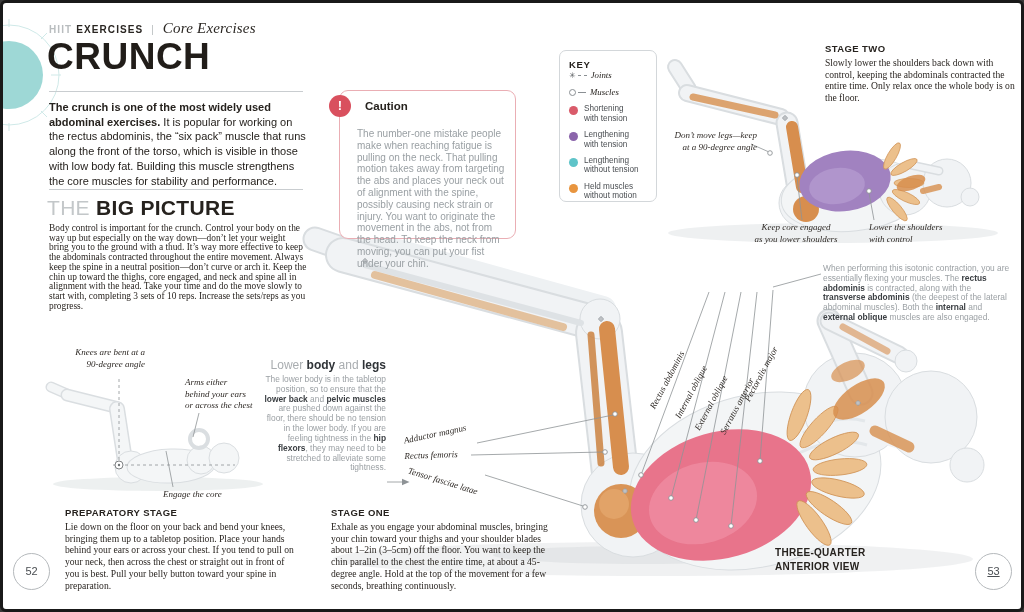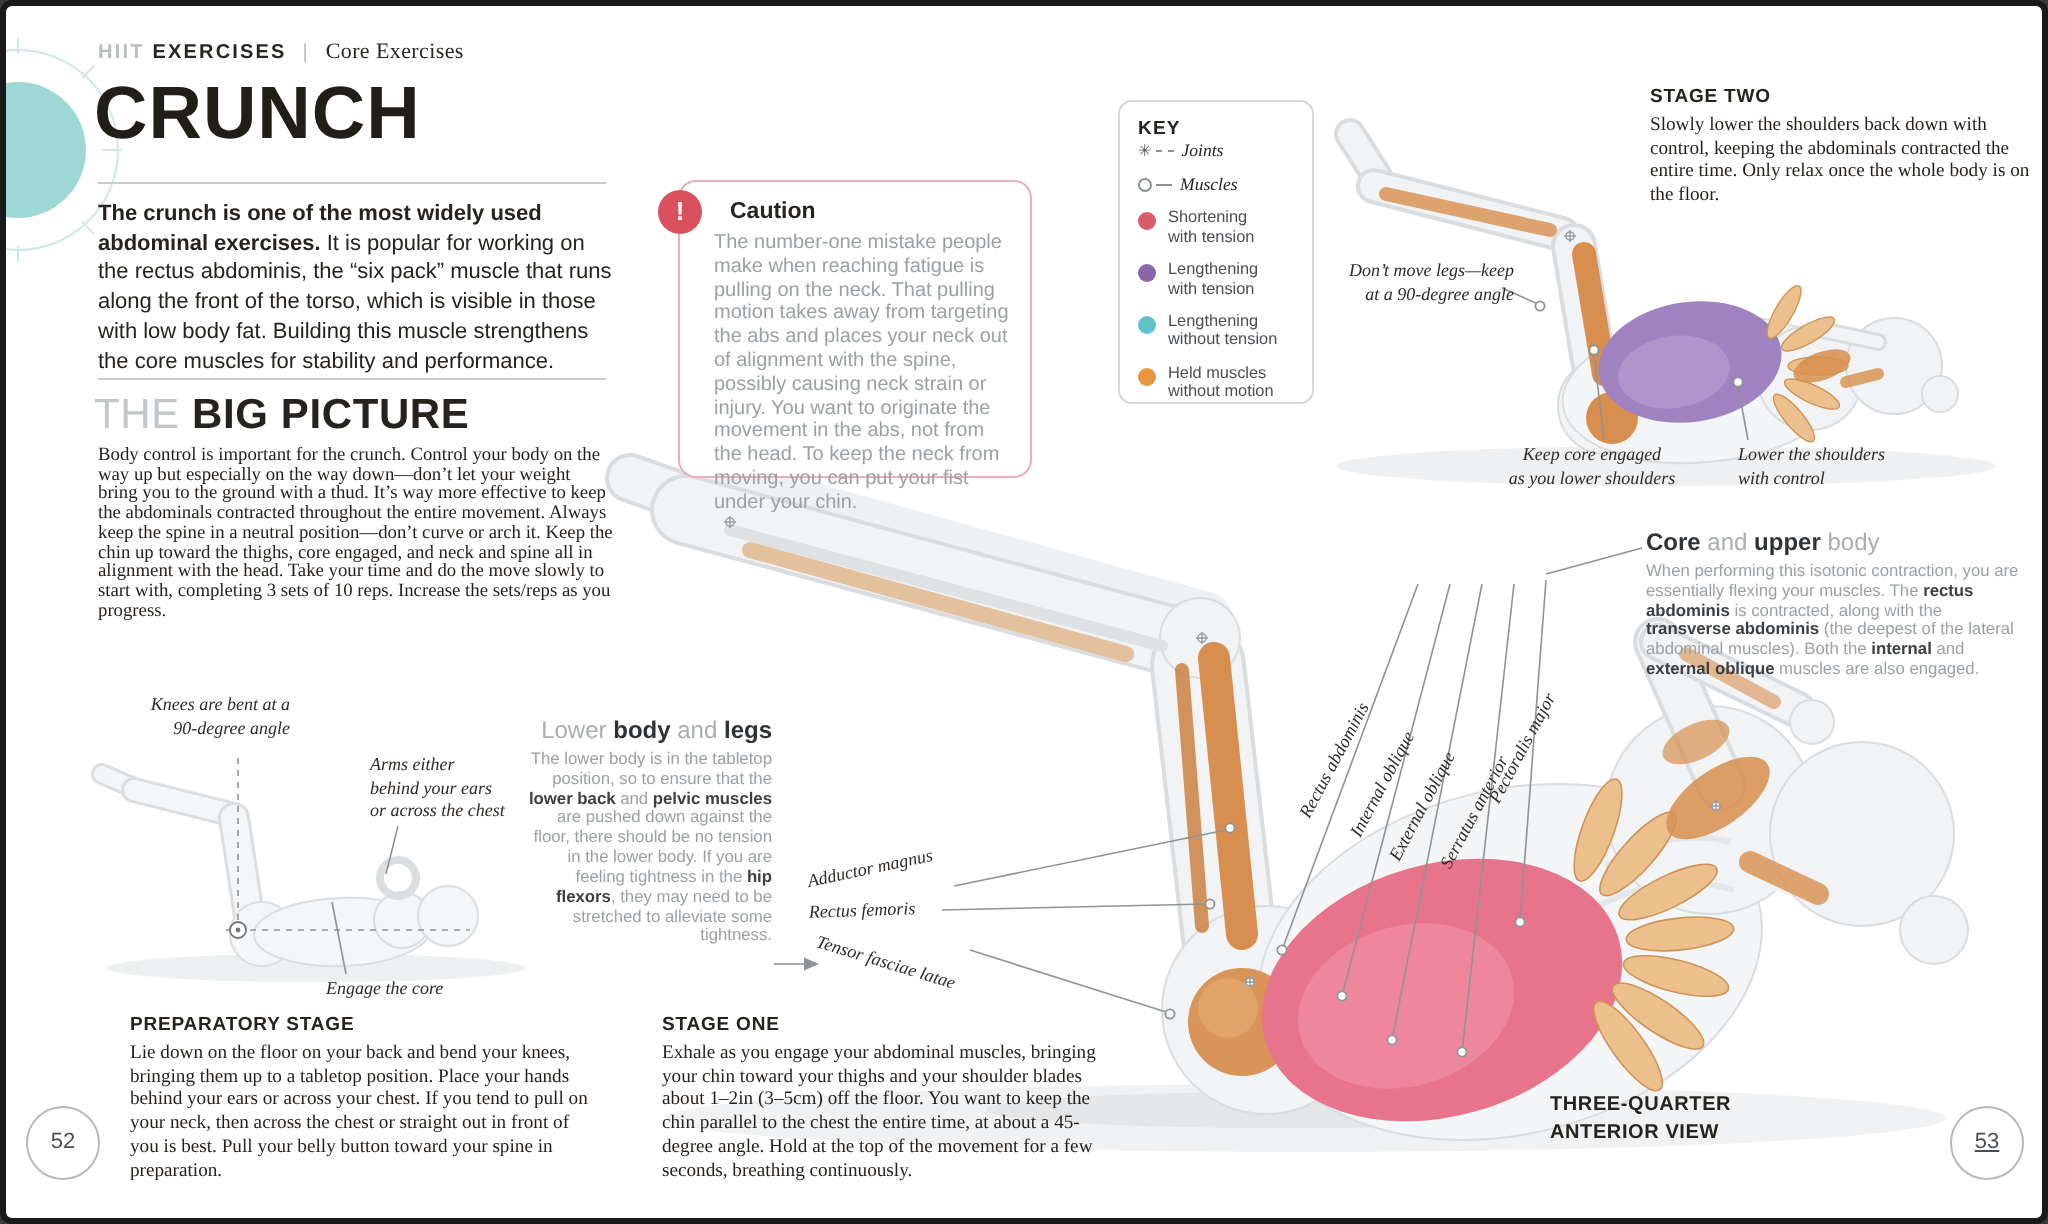--- a/index.html
+++ b/index.html
@@ -6,36 +6,36 @@
   .sheet{position:relative;width:1024px;height:612px;background:#fff;box-sizing:border-box;
          border:3px solid #191919;border-radius:6px;overflow:hidden;
          font-family:"Liberation Sans",sans-serif;color:#26221e;}
   svg.art{position:absolute;left:0;top:0;z-index:1;}
   .txt{position:absolute;z-index:2;}
   
   .eyebrow{font-size:10px;letter-spacing:1.1px;font-weight:700;}
   .eyebrow .lt{color:#b9bdbf;}
   .eyebrow .dk{color:#2a2622;}
   .eyebrow .sep{color:#b9bdbf;font-weight:400;margin:0 4px;}
-  .eyebrow .sub{font-family:"Liberation Serif",serif;font-weight:400;
-                letter-spacing:.2px;font-size:11px;color:#2a2622;text-transform:none;}
+  .eyebrow .sub{font-family:"Liberation Serif",serif;font-style:italic;font-weight:400;
+                letter-spacing:.2px;font-size:15px;color:#2a2622;text-transform:none;}
   .title{font-size:37px;font-weight:700;letter-spacing:.5px;color:#211d19;}
   .rule{height:1px;background:#c9cdd0;}
   .intro{font-size:11px;line-height:1.34;color:#26221e;}
   .intro .seg-b{font-weight:700;}
   .bp-head{font-size:21px;letter-spacing:.3px;}
   .bp-head .lt{color:#c3c7c9;font-weight:400;}
   .bp-head .dk{color:#26221e;font-weight:600;}
   .bp-body{font-family:"Liberation Serif",serif;font-size:9.4px;line-height:9.7px;color:#241f1b;}
   
   .caution{width:177px;height:149px;border:1px solid #eaaeb4;border-radius:9px;background:#fff;
            box-sizing:border-box;padding:9px 10px 8px 17px;}
   .caution .c-ico{position:absolute;left:-11px;top:4px;width:22px;height:22px;border-radius:50%;
            background:#d9505e;color:#fff;font-weight:700;font-size:13px;text-align:center;line-height:22px;}
-  .caution h4{margin:0 0 4px 8px;font-size:11.5px;font-weight:700;color:#26221e;}
+  .caution h4{margin:0 0 16px 8px;font-size:11.5px;font-weight:700;color:#26221e;}
   .caution p{margin:0;font-size:10px;line-height:1.18;color:#9aa0a4;}
   
   .key{width:98px;height:152px;border:1px solid #d3d7da;border-radius:7px;background:#fff;
        box-sizing:border-box;padding:8px 9px;}
   .key h4{margin:0 0 0;font-size:9.5px;letter-spacing:.6px;font-weight:700;}
   .k-row{display:flex;align-items:center;margin-bottom:7px;}
   .k-star{font-size:8px;color:#55595c;margin-right:2px;}
   .k-dash{width:9px;border-top:1px dashed #8a8f93;margin-right:4px;}
   .k-circ{width:5px;height:5px;border:1px solid #8a8f93;border-radius:50%;margin-right:2px;background:#fff;}
   .k-solid{width:8px;border-top:1px solid #8a8f93;margin-right:4px;}
@@ -310,21 +310,20 @@
   </div>
 
   <div class="ann" style="left:662px;top:127px;width:92px;text-align:right;">Don’t move legs—keep
 at a 90-degree angle</div>
   <div class="ann" style="left:744px;top:219px;width:98px;text-align:center;font-style:italic;">Keep core engaged
 as you lower shoulders</div>
   <div class="ann" style="left:866px;top:219px;width:86px;text-align:left;">Lower the shoulders
 with control</div>
 
   <div class="txt" style="left:820px;top:261px;width:190px;">
-    <div class="g-head"><span class="seg-b">Core</span><span> and </span><span class="seg-b">upper</span><span> body</span></div>
     <div class="g-body"><span>When performing this isotonic contraction, you are essentially flexing your muscles. The </span><span class="seg-b">rectus abdominis</span><span> is contracted, along with the </span><span class="seg-b">transverse abdominis</span><span> (the deepest of the lateral abdominal muscles). Both the </span><span class="seg-b">internal</span><span> and </span><span class="seg-b">external oblique</span><span> muscles are also engaged.</span></div>
   </div>
 
   <div class="txt" style="left:256px;top:355px;width:127px;text-align:right;">
     <div class="g-head"><span>Lower </span><span class="seg-b">body</span><span> and </span><span class="seg-b">legs</span></div>
     <div class="g-body"><span>The lower body is in the tabletop position, so to ensure that the </span><span class="seg-b">lower back</span><span> and </span><span class="seg-b">pelvic muscles</span><span> are pushed down against the floor, there should be no tension in the lower body. If you are feeling tightness in the </span><span class="seg-b">hip flexors</span><span>, they may need to be stretched to alleviate some tightness.</span></div>
   </div>
 
   <div class="ann" style="left:44px;top:344px;width:98px;text-align:right;">Knees are bent at a
 90-degree angle</div>

